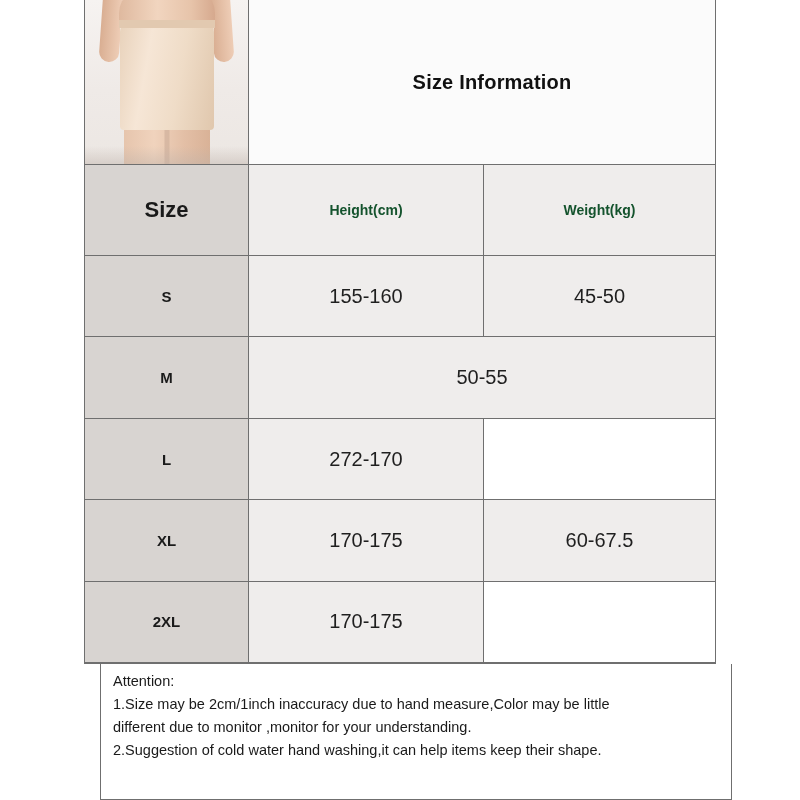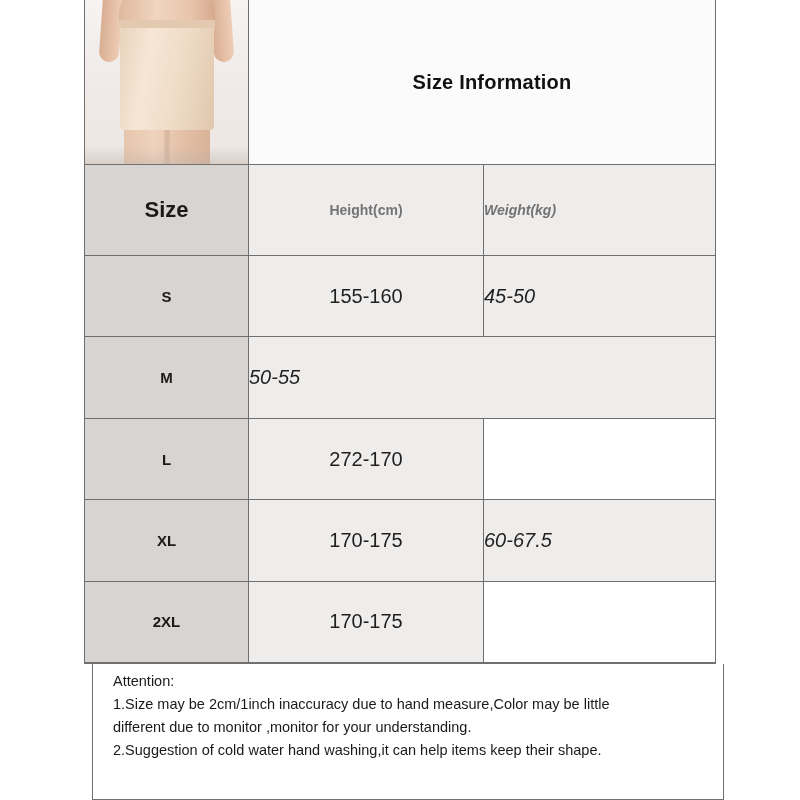--- a/index.html
+++ b/index.html
@@ -149,58 +149,58 @@
     display: flex; align-items: center; justify-content: center;
   }
   .c-h {
     width: 234px;
     flex: none;
     border-right: 1px solid #6f6f6f;
     display: flex; align-items: center; justify-content: center;
   }
   .c-w {
     flex: 1 1 auto;
-    display: flex; align-items: center;  font-style: italic;
+    display: flex; align-items: center; justify-content: center;
   }
 
   .head-row .c-size { background: #d8d4d1; }
   .head-row .c-h, .head-row .c-w { background: #efedec; }
   .data-row .c-size { background: #d8d4d1; }
   .data-row .c-h, .data-row .c-w { background: #efedec; }
 
   .head-size-label {
     font-size: 22px;
     font-weight: bold;
   }
   .head-label {
     font-size: 14px;
     font-weight: bold;
-    color: #737373;
+    color: #14532d;
   }
   .size-label {
     font-size: 15px;
     font-weight: bold;
   }
   .val-label {
     font-size: 20px;
     color: #1f1f1f;
   }
 
   
   .attention {
     position: absolute;
-    left: 92px;
+    left: 100px;
     top: 664px;
     width: 632px;
     height: 136px;
     box-sizing: border-box;
     border: 1px solid #6f6f6f;
     border-top: none;
     background: #ffffff;
-    padding: 6px 8px 0 20px;
+    padding: 6px 8px 0 12px;
   }
   .att-line {
     font-size: 14.5px;
     line-height: 23px;
     color: #1a1a1a;
     white-space: pre-wrap;
   }
 
   .green-marker {
     position: absolute;

